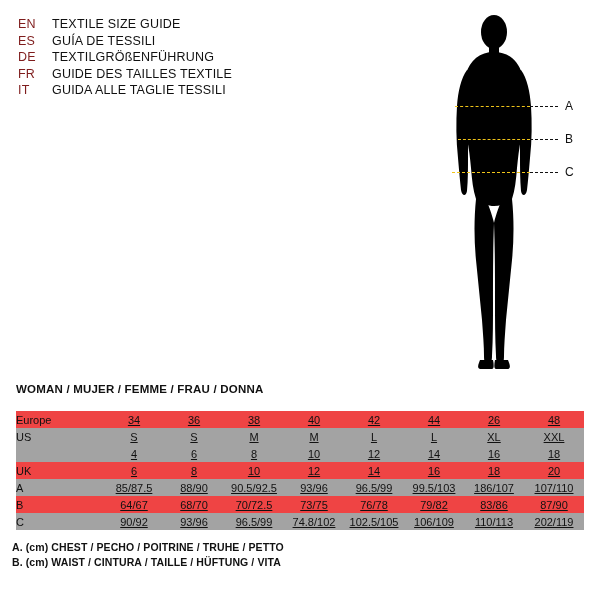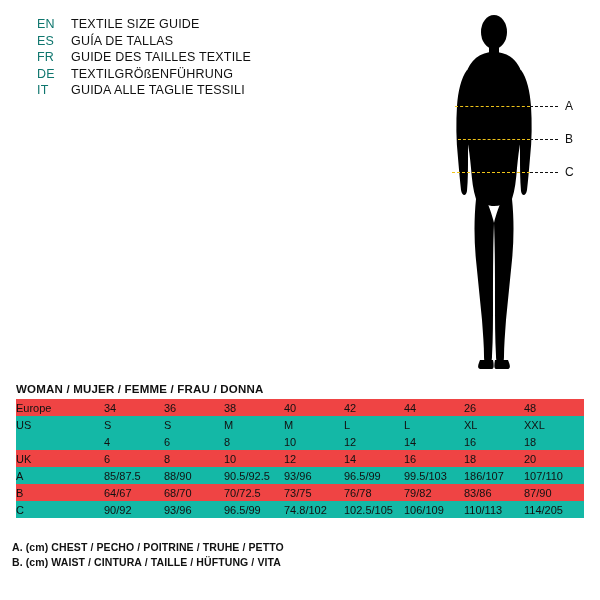--- a/index.html
+++ b/index.html
@@ -31,22 +31,21 @@
   .lang-row {
     display: flex;
     align-items: baseline;
     font-size: 12.5px;
     line-height: 16.5px;
     letter-spacing: 0.2px;
   }
   .lang-code {
     width: 34px;
     flex: 0 0 34px;
-    color: #0f766e;
-    margin-left: 19px;
+    color: #7f1d1d;
   }
   .lang-text {
     color: #111;
     white-space: nowrap;
   }
 
   
   .figure-wrap {
     position: absolute;
     left: 400px;
@@ -80,21 +79,21 @@
   .table-section {
     position: absolute;
     left: 16px;
     top: 383px;
     width: 568px;
   }
   .woman-title {
     font-size: 11.5px;
     font-weight: bold;
     letter-spacing: 0.2px;
-    margin-bottom: 4px;
+    margin-bottom: 16px;
     color: #111;
   }
   table.size-table {
     border-collapse: collapse;
     width: 568px;
     table-layout: fixed;
     font-size: 11px;
   }
   table.size-table td {
     padding: 1px 0 1px 0;
@@ -107,28 +106,30 @@
     font-weight: bold;
     font-size: 10.5px;
     letter-spacing: 0.2px;
     padding-left: 4px;
     height: 16px;
   }
   .row-shade td {
     background: #ef4444;
   }
   .row-plain td {
-    background: #14b8a6;
+    background: #a3a3a3;
   }
   td.label-col {
     padding-left: 4px;
     text-align: left;
     width: 88px;
   }
   td.val {
+    text-align: center;
+    text-decoration: underline;
   }
 
   
   .footnotes {
     position: absolute;
     left: 12px;
     top: 540px;
     width: 560px;
   }
   .footnote {
@@ -144,29 +145,29 @@
 
 <div class="page">
 
   <div class="lang-block">
     <div class="lang-row">
       <span class="lang-code">EN</span>
       <span class="lang-text">TEXTILE SIZE GUIDE</span>
     </div>
     <div class="lang-row">
       <span class="lang-code">ES</span>
-      <span class="lang-text">GUÍA DE TALLAS</span>
+      <span class="lang-text">GUÍA DE TESSILI</span>
+    </div>
+    <div class="lang-row">
+      <span class="lang-code">DE</span>
+      <span class="lang-text">TEXTILGRÖßENFÜHRUNG</span>
     </div>
     <div class="lang-row">
       <span class="lang-code">FR</span>
       <span class="lang-text">GUIDE DES TAILLES TEXTILE</span>
-    </div>
-    <div class="lang-row">
-      <span class="lang-code">DE</span>
-      <span class="lang-text">TEXTILGRÖßENFÜHRUNG</span>
     </div>
     <div class="lang-row">
       <span class="lang-code">IT</span>
       <span class="lang-text">GUIDA ALLE TAGLIE TESSILI</span>
     </div>
   </div>
 
   <div class="figure-wrap">
     <svg class="figure-svg" viewBox="0 0 130 368">
       <g fill="#000000">
@@ -335,21 +336,21 @@
 
         <tr class="row-plain">
           <td class="label-col">C</td>
           <td class="val">90/92</td>
           <td class="val">93/96</td>
           <td class="val">96.5/99</td>
           <td class="val">74.8/102</td>
           <td class="val">102.5/105</td>
           <td class="val">106/109</td>
           <td class="val">110/113</td>
-          <td class="val">114/205</td>
+          <td class="val">202/119</td>
         </tr>
       </tbody>
     </table>
   </div>
 
   <div class="footnotes">
     <div class="footnote">A. (cm) CHEST / PECHO / POITRINE / TRUHE / PETTO</div>
     <div class="footnote">B. (cm) WAIST / CINTURA / TAILLE / HÜFTUNG / VITA</div>
   </div>
 

